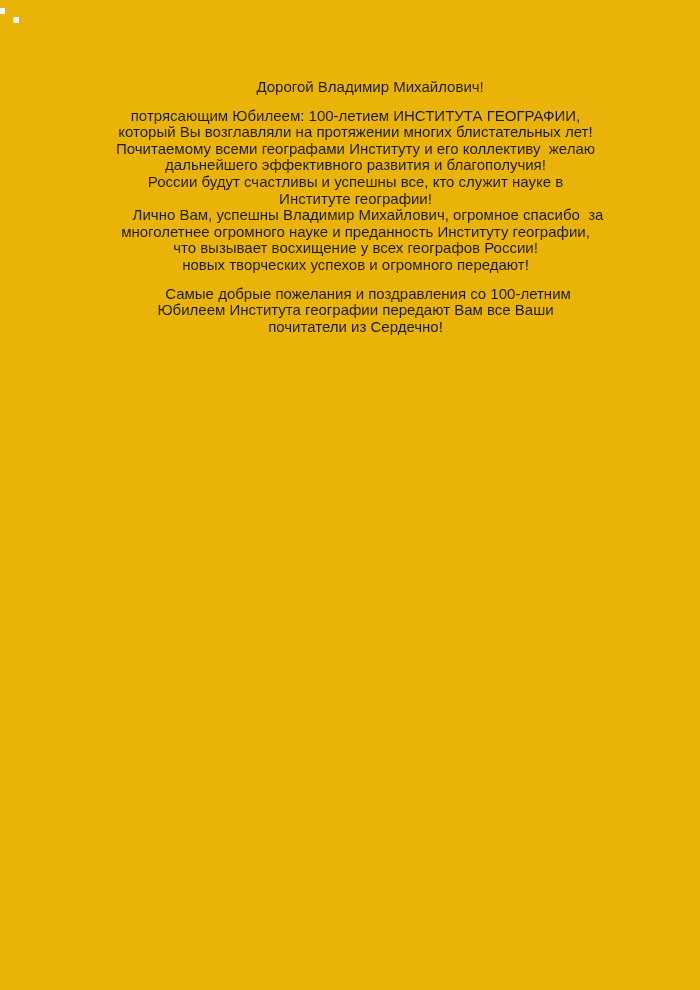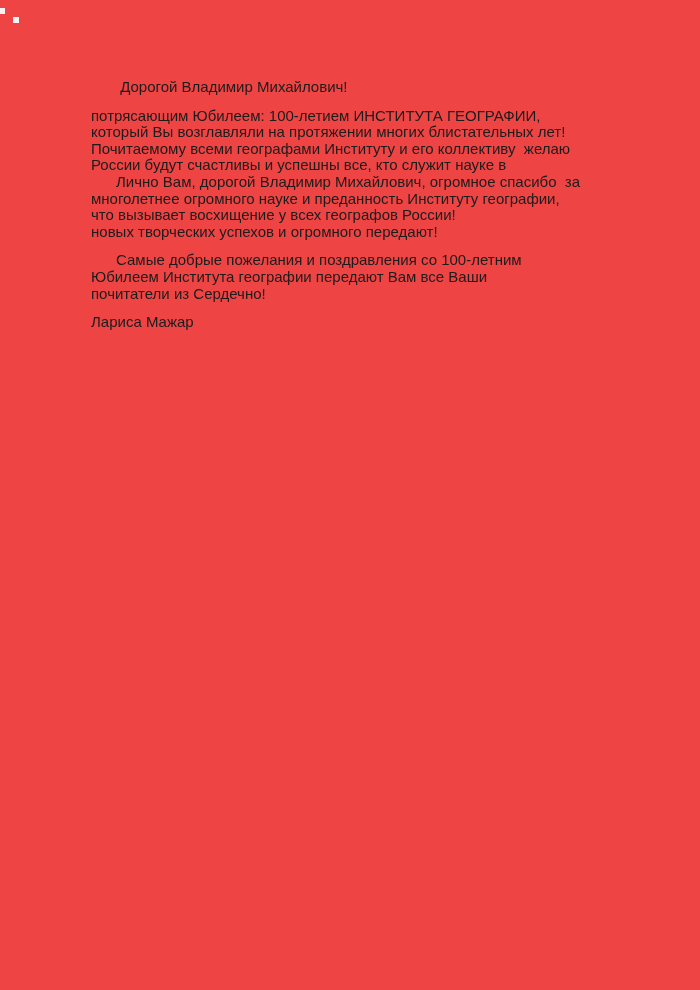--- a/index.html
+++ b/index.html
@@ -5,27 +5,28 @@
   html, body {
     margin: 0;
     padding: 0;
     background: #ffffff;
   }
   .page {
     position: relative;
     width: 700px;
     height: 990px;
     box-sizing: border-box;
-    background: #ef4444;
+    background: #eab308;
     padding: 79px 80px 40px 91px;
     font-family: "Liberation Sans", "DejaVu Sans", sans-serif;
     font-size: 15px;
     line-height: 16.6px;
     color: #1c1c1c;
     overflow: hidden;
+    text-align: center;
   }
   .paragraph {
     margin: 0 0 12px 0;
   }
   .line {
     white-space: pre-wrap;
   }
   .scan-artifact {
     position: absolute;
     background: #f3f3f3;
@@ -40,28 +41,29 @@
   <div class="scan-artifact a1"></div>
   <div class="scan-artifact a2"></div>
   <div id="letter-body">
       <div class="paragraph">
         <div class="line">       Дорогой Владимир Михайлович!</div>
       </div>
       <div class="paragraph">
         <div class="line">потрясающим Юбилеем: 100-летием ИНСТИТУТА ГЕОГРАФИИ,</div>
         <div class="line">который Вы возглавляли на протяжении многих блистательных лет!</div>
         <div class="line">Почитаемому всеми географами Институту и его коллективу  желаю</div>
+        <div class="line">дальнейшего эффективного развития и благополучия!</div>
         <div class="line">России будут счастливы и успешны все, кто служит науке в</div>
-        <div class="line">      Лично Вам, дорогой Владимир Михайлович, огромное спасибо  за</div>
+        <div class="line">Институте географии!</div>
+        <div class="line">      Лично Вам, успешны Владимир Михайлович, огромное спасибо  за</div>
         <div class="line">многолетнее огромного науке и преданность Институту географии,</div>
         <div class="line">что вызывает восхищение у всех географов России!</div>
         <div class="line">новых творческих успехов и огромного передают!</div>
       </div>
       <div class="paragraph">
         <div class="line">      Самые добрые пожелания и поздравления со 100-летним</div>
         <div class="line">Юбилеем Института географии передают Вам все Ваши</div>
         <div class="line">почитатели из Сердечно!</div>
       </div>
       <div class="paragraph">
-        <div class="line">Лариса Мажар</div>
       </div>
     </div>
 </div>
 
 </body></html>

